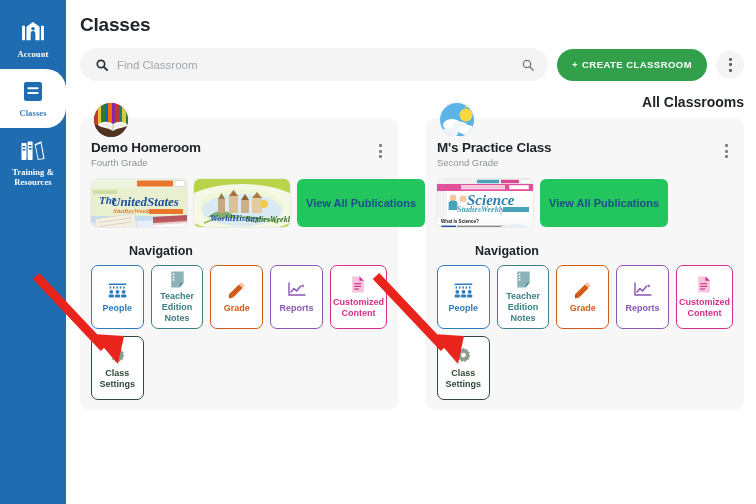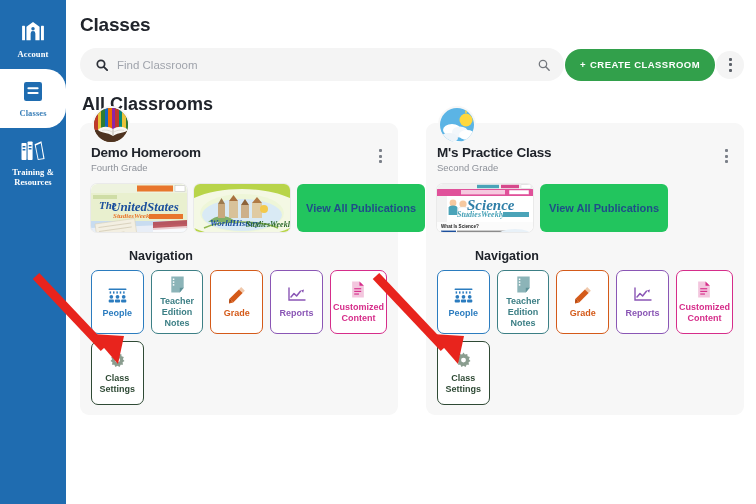--- a/index.html
+++ b/index.html
@@ -58,21 +58,21 @@
   }
   .page-title {
     font-size: 19px;
     font-weight: 700;
     color: #20242b;
     letter-spacing: -.2px;
     margin: 4px 0 12px 0;
   }
 
   
-  .search-row { display: flex; align-items: center; gap: 1px; }
+  .search-row { display: flex; align-items: center; gap: 9px; }
   .search-box {
     flex: 1 1 auto;
     height: 33px;
     background: #f4f4f4;
     border-radius: 17px;
     display: flex;
     align-items: center;
     padding: 0 14px 0 16px;
     position: relative;
   }
@@ -105,22 +105,23 @@
   .kebab-circle {
     width: 28px; height: 28px; border-radius: 50%;
     background: #f4f4f4;
     display: flex; align-items: center; justify-content: center;
     gap: 2.5px; flex-direction: column;
     cursor: pointer; flex: 0 0 28px;
   }
   .kebab-circle i { width: 3px; height: 3px; background: #5b6068; border-radius: 1px; display: block; }
 
   .section-title {
-    font-size: 18px; font-weight: 700; color: #20242b;
+    font-size: 14px; font-weight: 700; color: #20242b;
     margin: 13px 0 8px 2px;
+    text-align: right;
   }
 
   
   .cards { display: flex; gap: 28px; align-items: flex-end; }
   .card {
     flex: 1 1 0;
     background: #f7f7f7;
     border-radius: 9px;
     padding: 22px 11px 10px 11px;
     position: relative;

